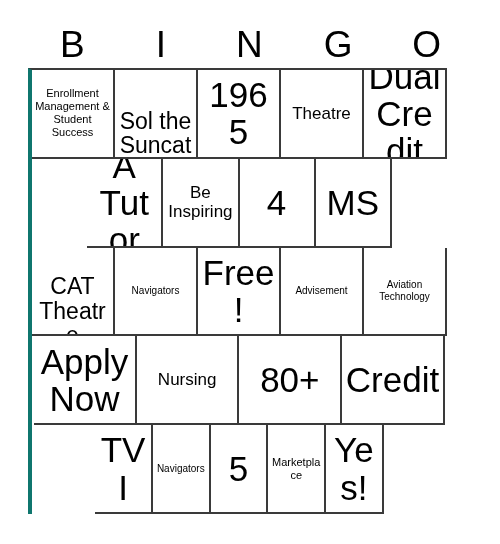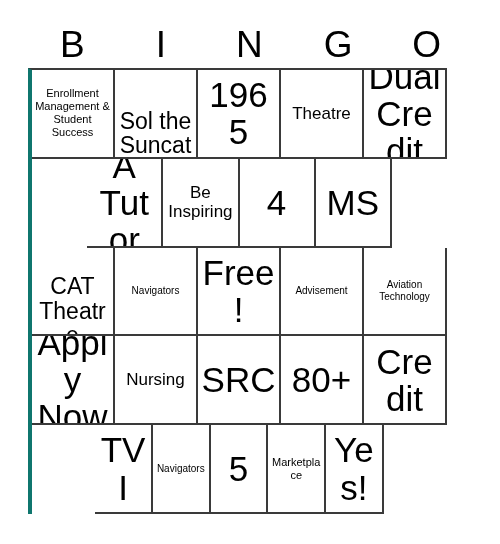--- a/index.html
+++ b/index.html
@@ -146,23 +146,20 @@
     </div>
 
     <div class="grid-row">
       <div class="cell fs-xl">
           <span class="cell-text">Apply Now</span>
         </div>
       <div class="cell fs-md">
           <span class="cell-text">Nursing</span>
         </div>
       <div class="cell fs-xl">
-          <span class="cell-text">SRC</span>
-        </div>
-      <div class="cell fs-xl">
           <span class="cell-text">80+</span>
         </div>
       <div class="cell fs-xl">
           <span class="cell-text">Credit</span>
         </div>
     </div>
 
     <div class="grid-row">
       <div class="cell fs-xl">
           <span class="cell-text">TVI</span>

